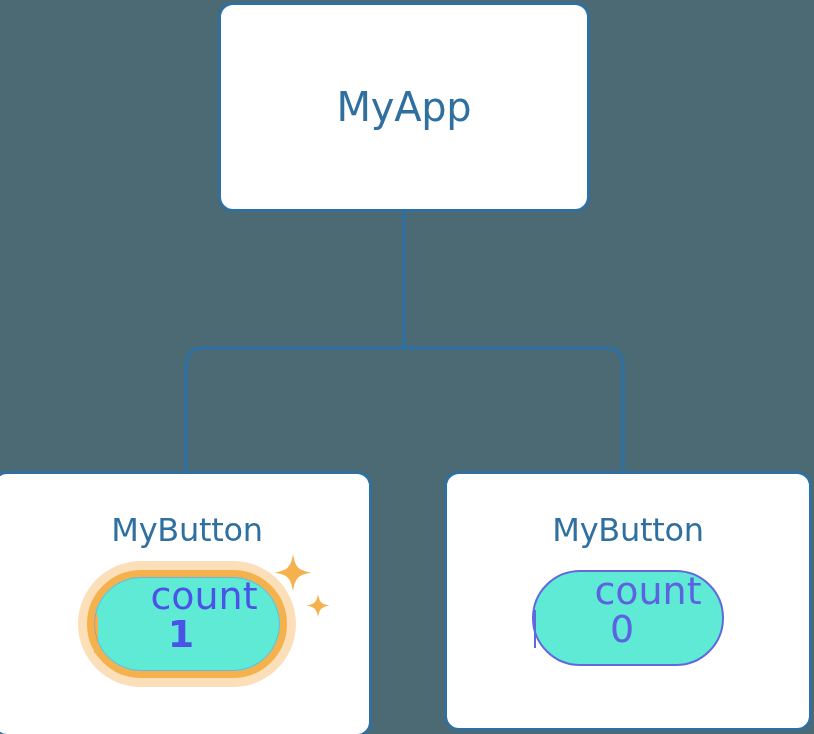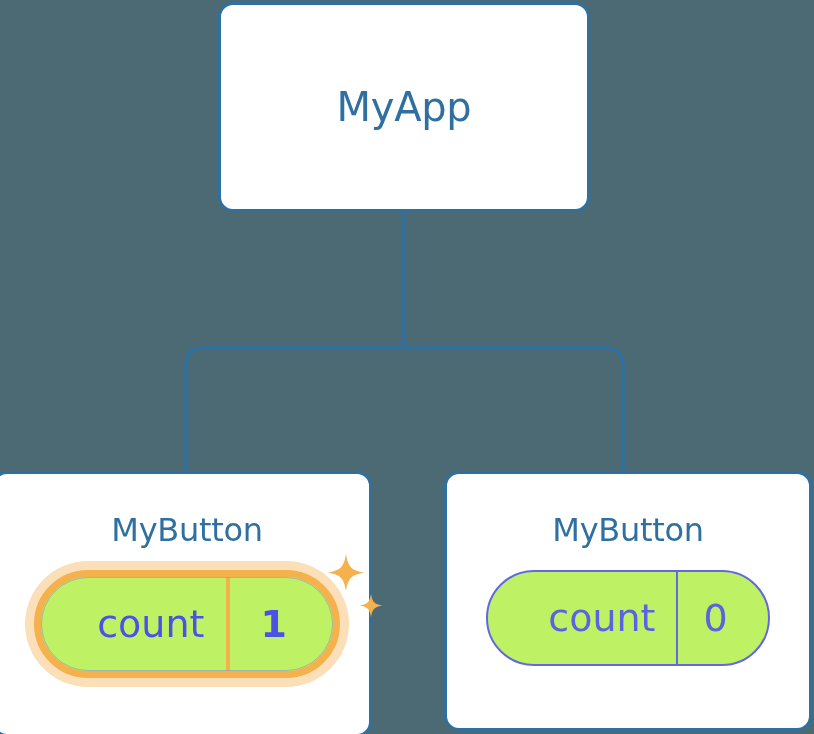--- a/index.html
+++ b/index.html
@@ -99,22 +99,23 @@
   }
 
   .pill {
     position: relative;
     display: flex;
     align-items: stretch;
     height: 96px;
     border: 2px solid #6168e0;
     border-radius: 999px;
     box-sizing: border-box;
-    background: #bef264;
+    background: #5eead4;
     z-index: 2;
+    flex-direction: column;
   }
 
   .pill .pill-key,
   .pill .pill-val {
     display: flex;
     align-items: center;
     justify-content: center;
     color: #5c62e0;
     font-size: 38px;
     line-height: 1;

